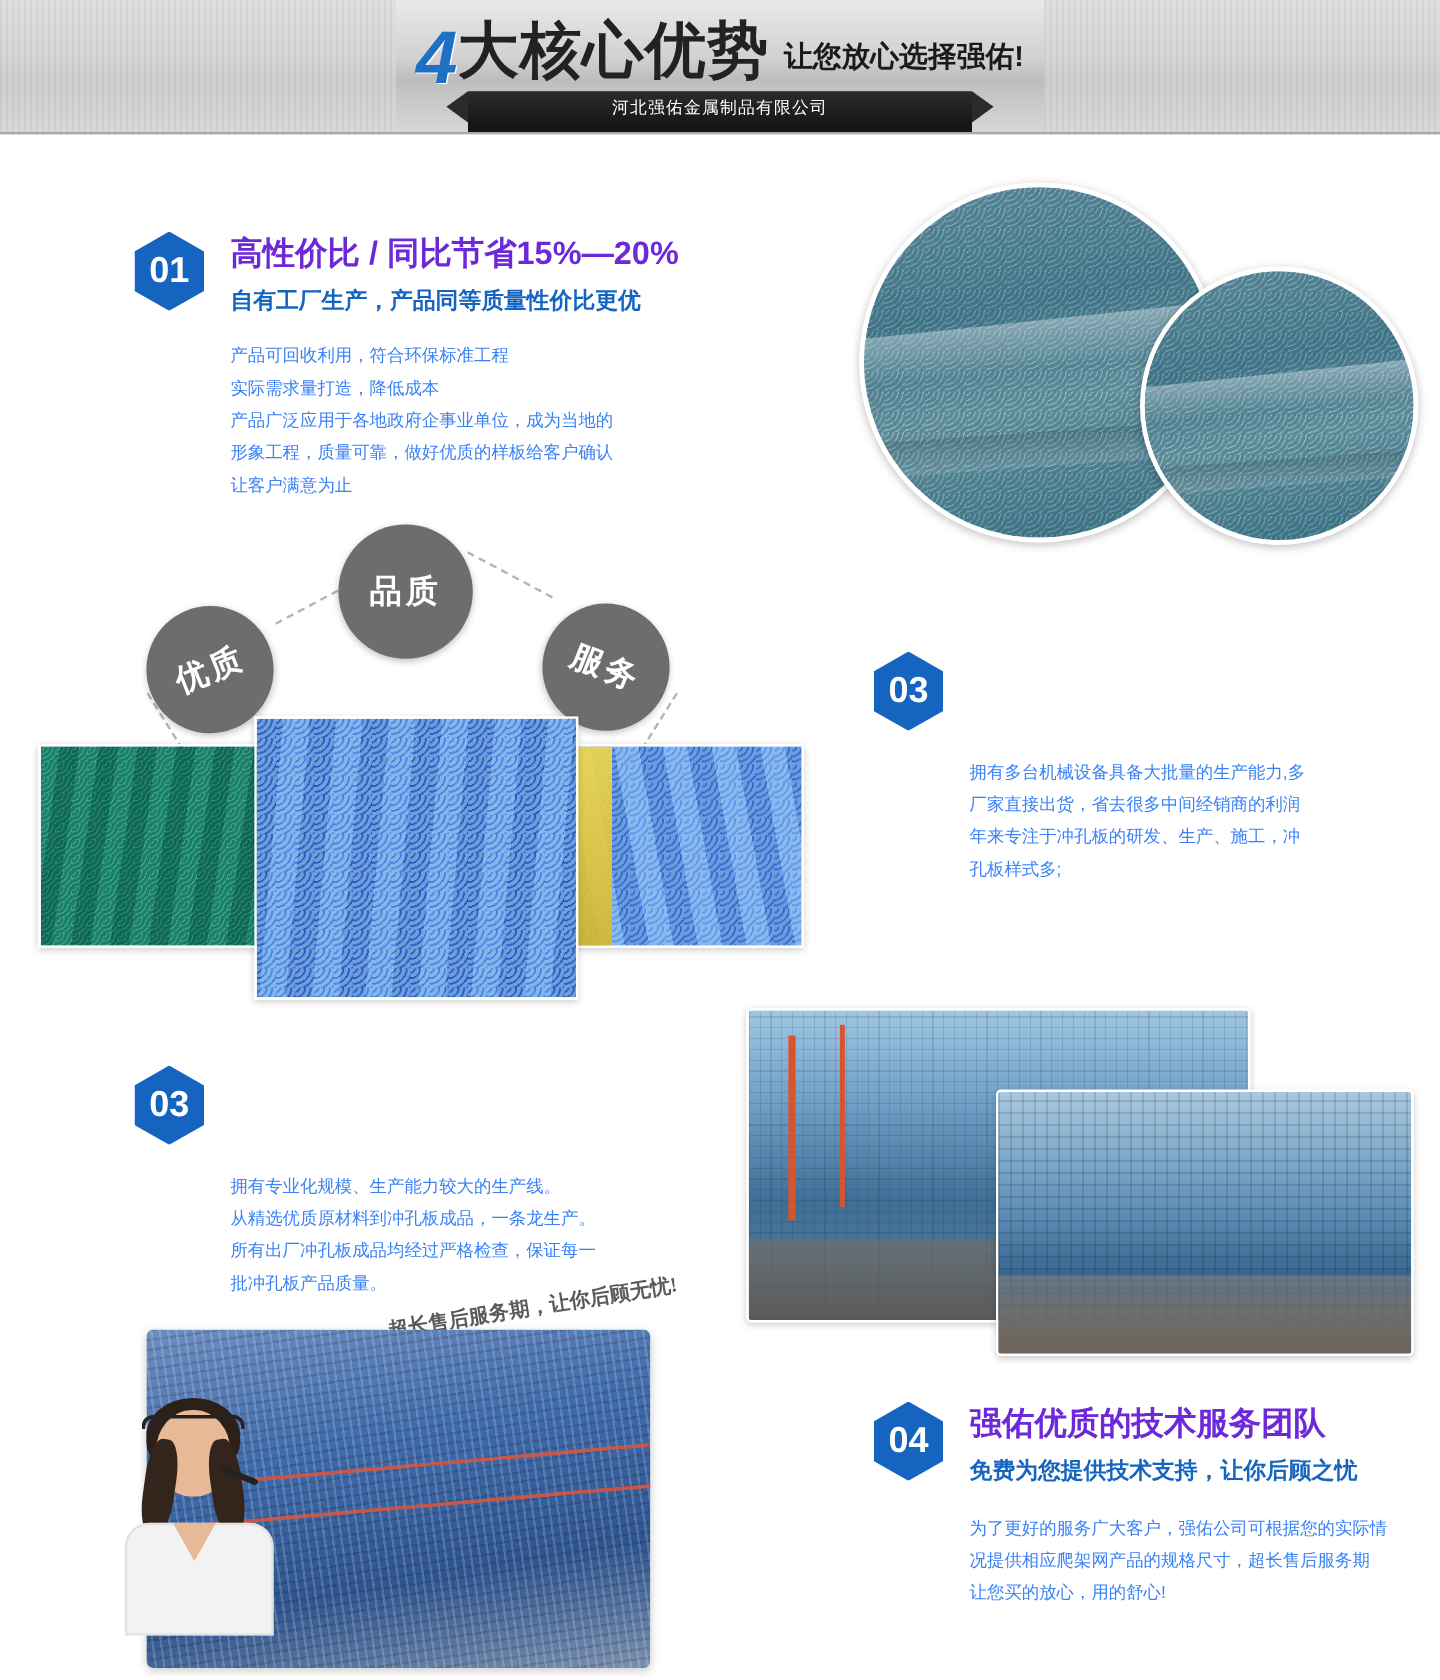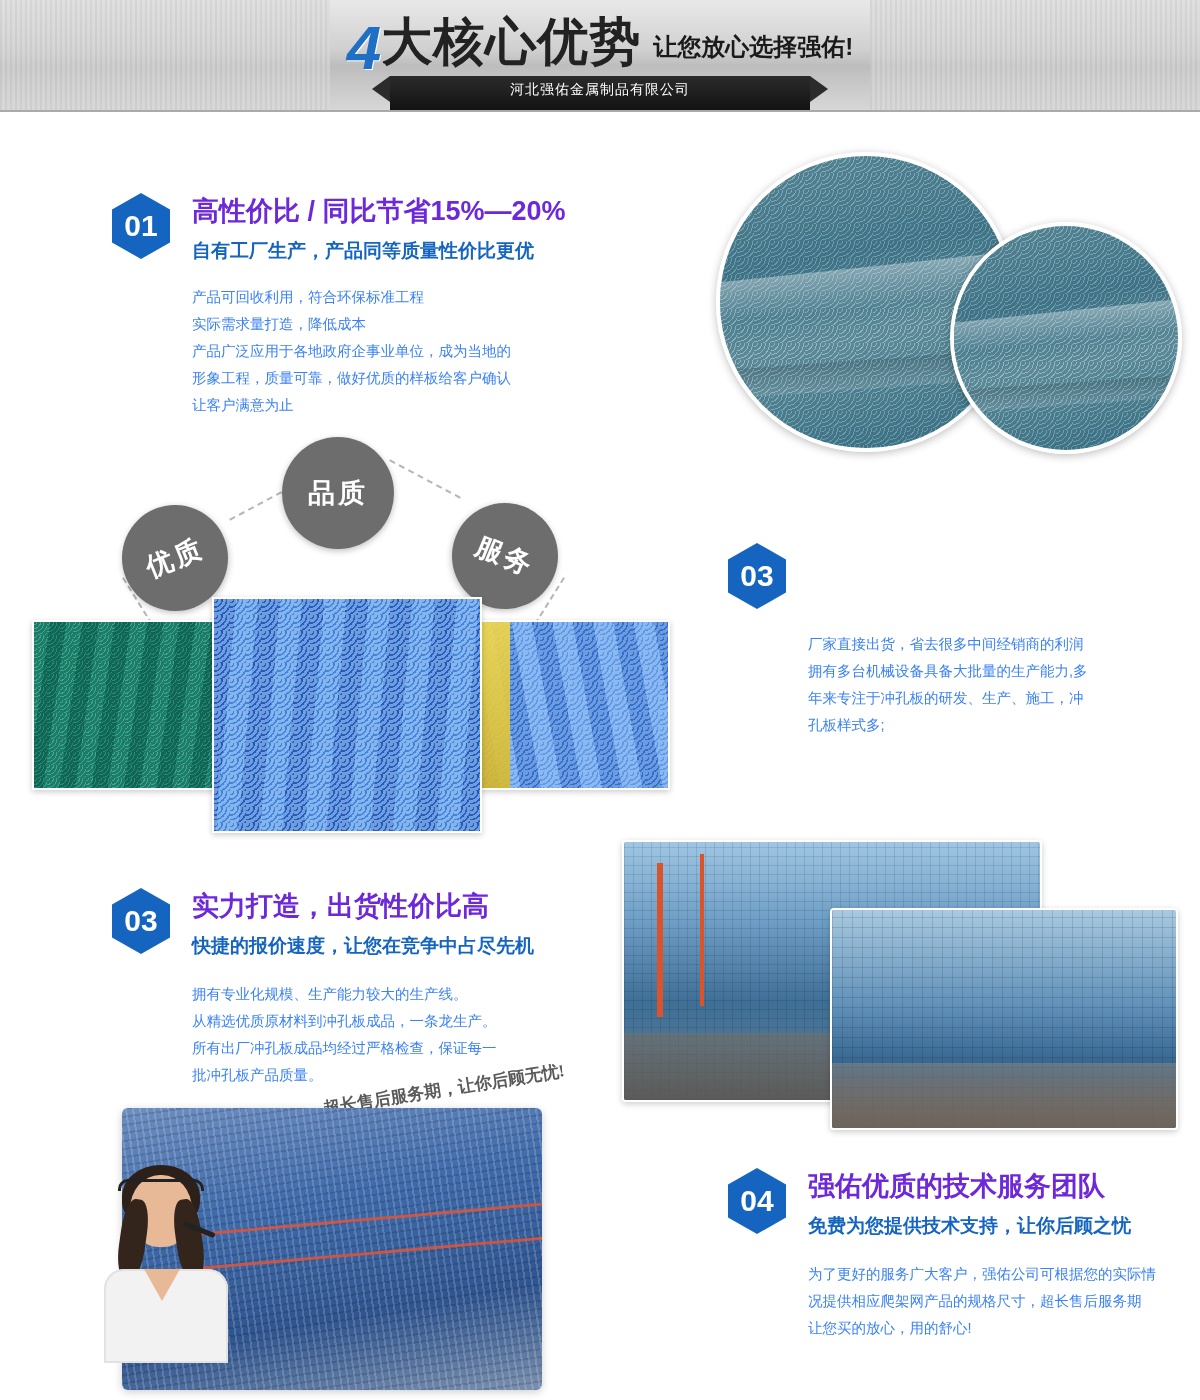--- a/index.html
+++ b/index.html
@@ -351,34 +351,30 @@
 </div>
 <div class="ph" id="ph-blue2">
   <div class="tex-blue2"></div>
 </div>
 
 <div class="block" id="sec02">
   <div class="head">
     <div class="hexnum">03</div>
   </div>
   <div class="body-text">
+    <div>拥有多台机械设备具备大批量的生产能力,多</div>
     <div>厂家直接出货，省去很多中间经销商的利润</div>
-    <div>拥有多台机械设备具备大批量的生产能力,多</div>
     <div>年来专注于冲孔板的研发、生产、施工，冲</div>
     <div>孔板样式多;</div>
   </div>
 </div>
 
 <div class="block" id="sec03">
   <div class="head">
     <div class="hexnum">03</div>
-    <div class="txt">
-      <div class="title-main">实力打造，出货性价比高</div>
-      <div class="title-sub">快捷的报价速度，让您在竞争中占尽先机</div>
-    </div>
   </div>
   <div class="body-text">
     <div>拥有专业化规模、生产能力较大的生产线。</div>
     <div>从精选优质原材料到冲孔板成品，一条龙生产。</div>
     <div>所有出厂冲孔板成品均经过严格检查，保证每一</div>
     <div>批冲孔板产品质量。</div>
   </div>
 </div>
 
 <div class="ph" id="ph-site1">

